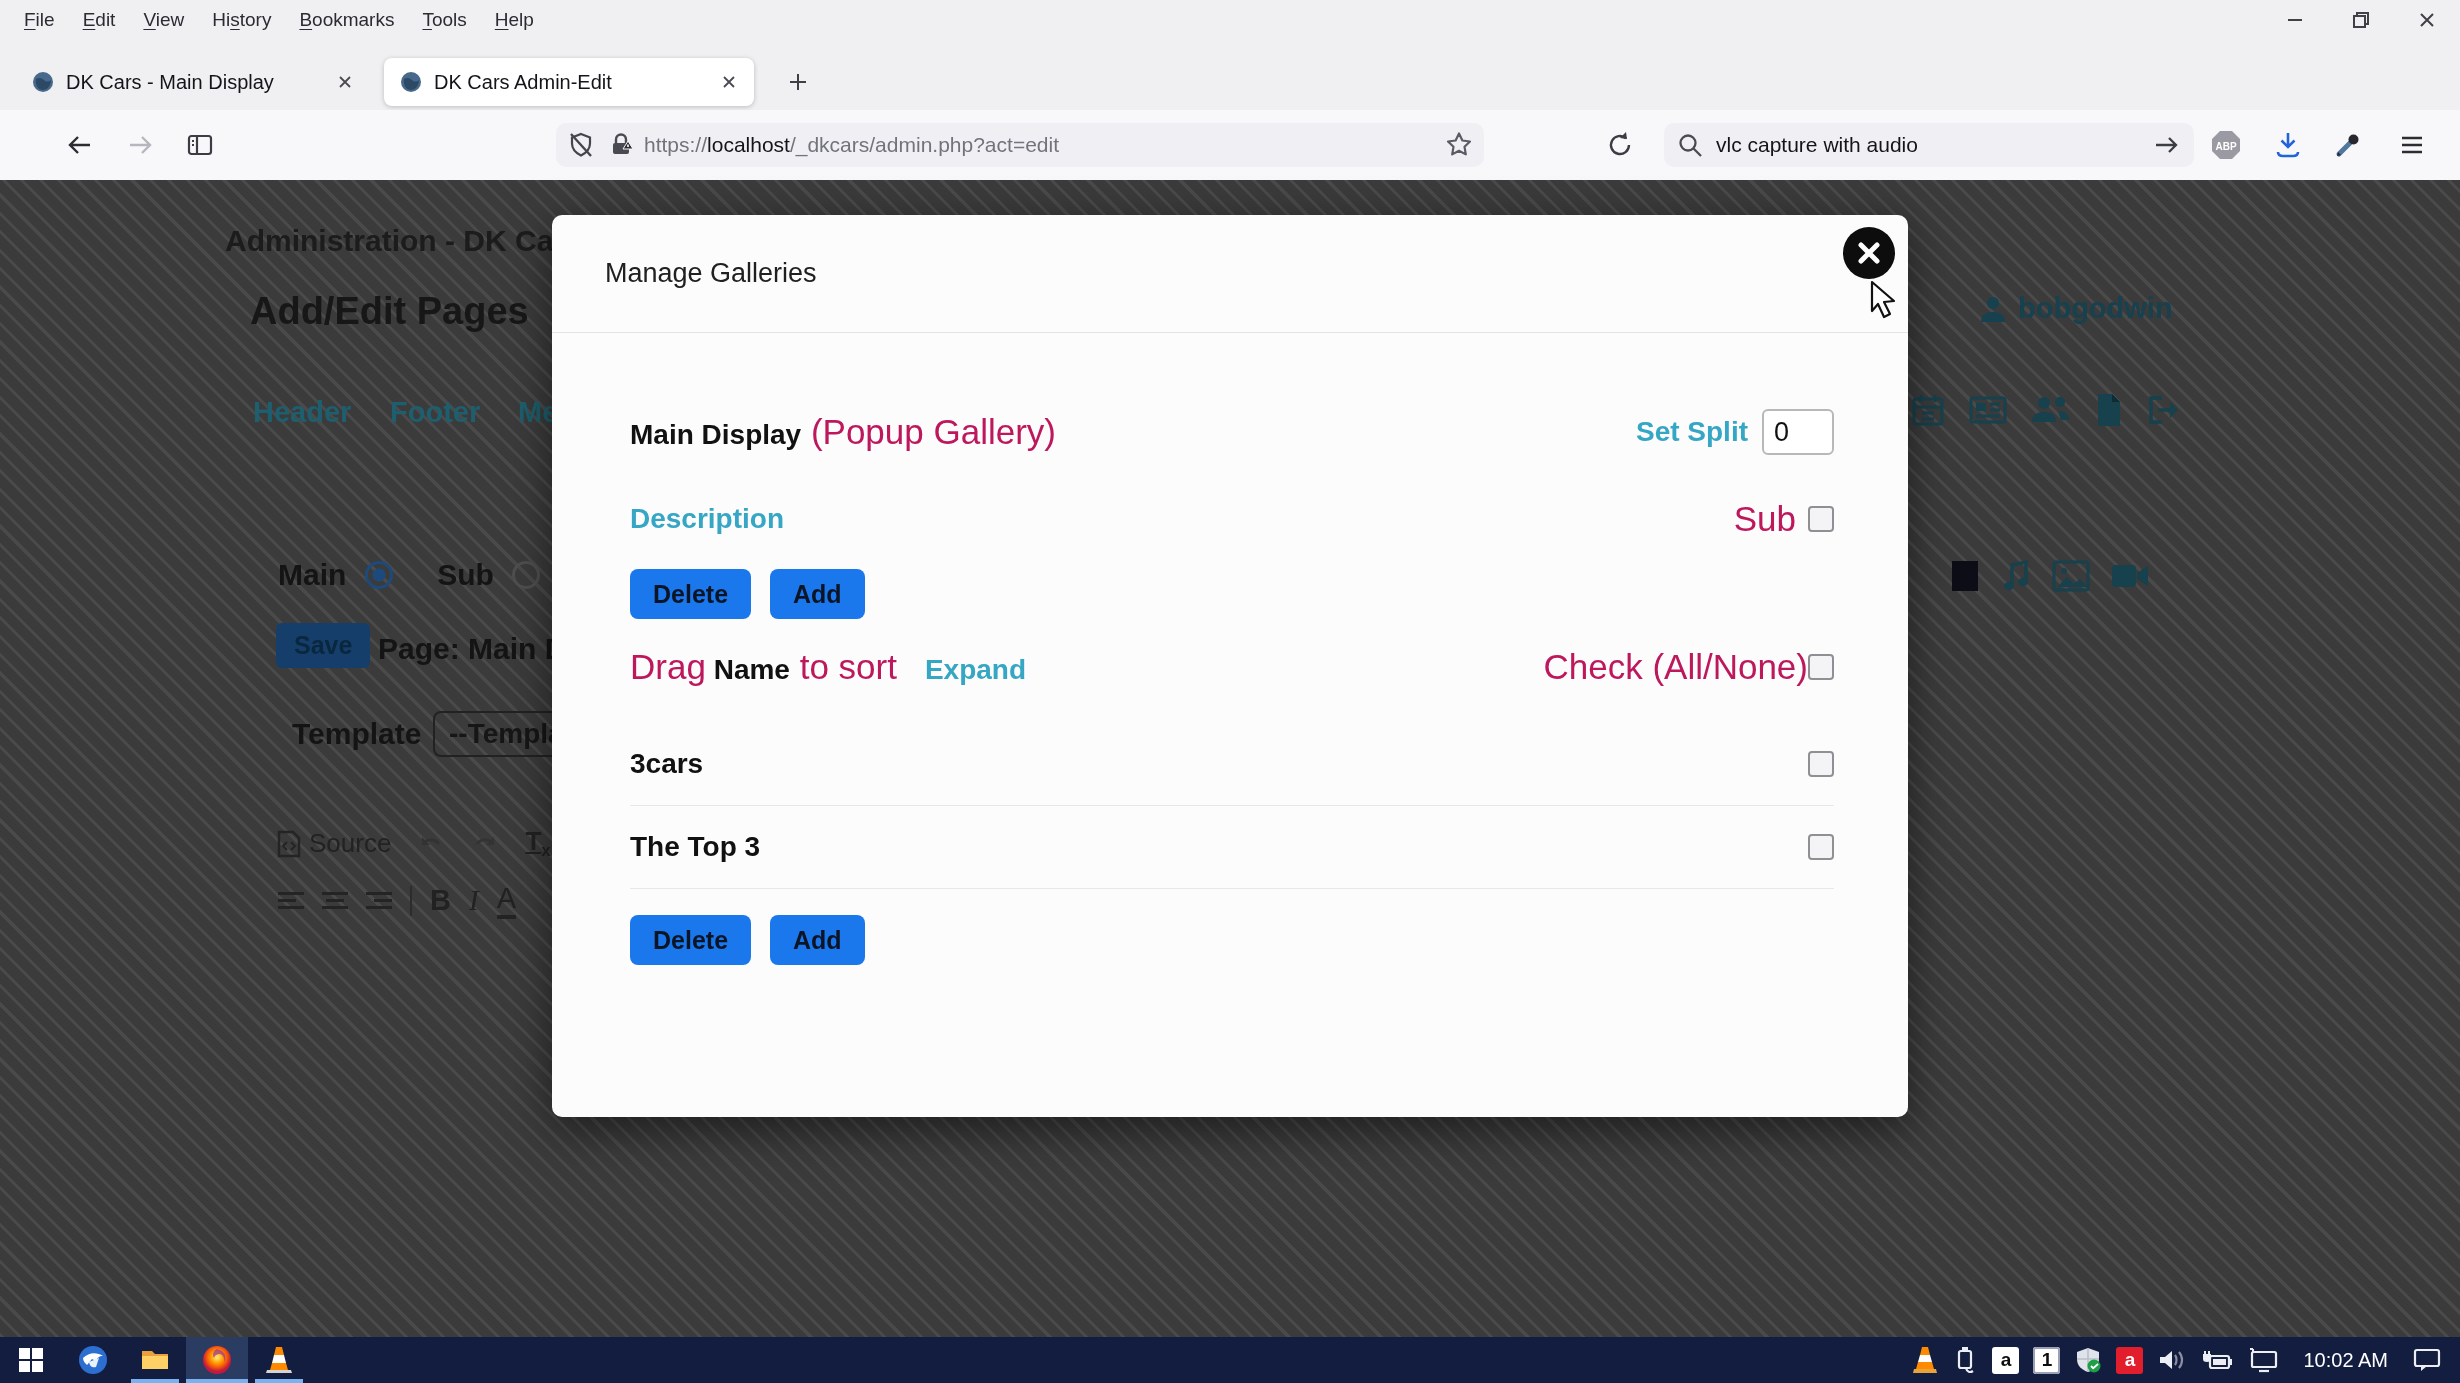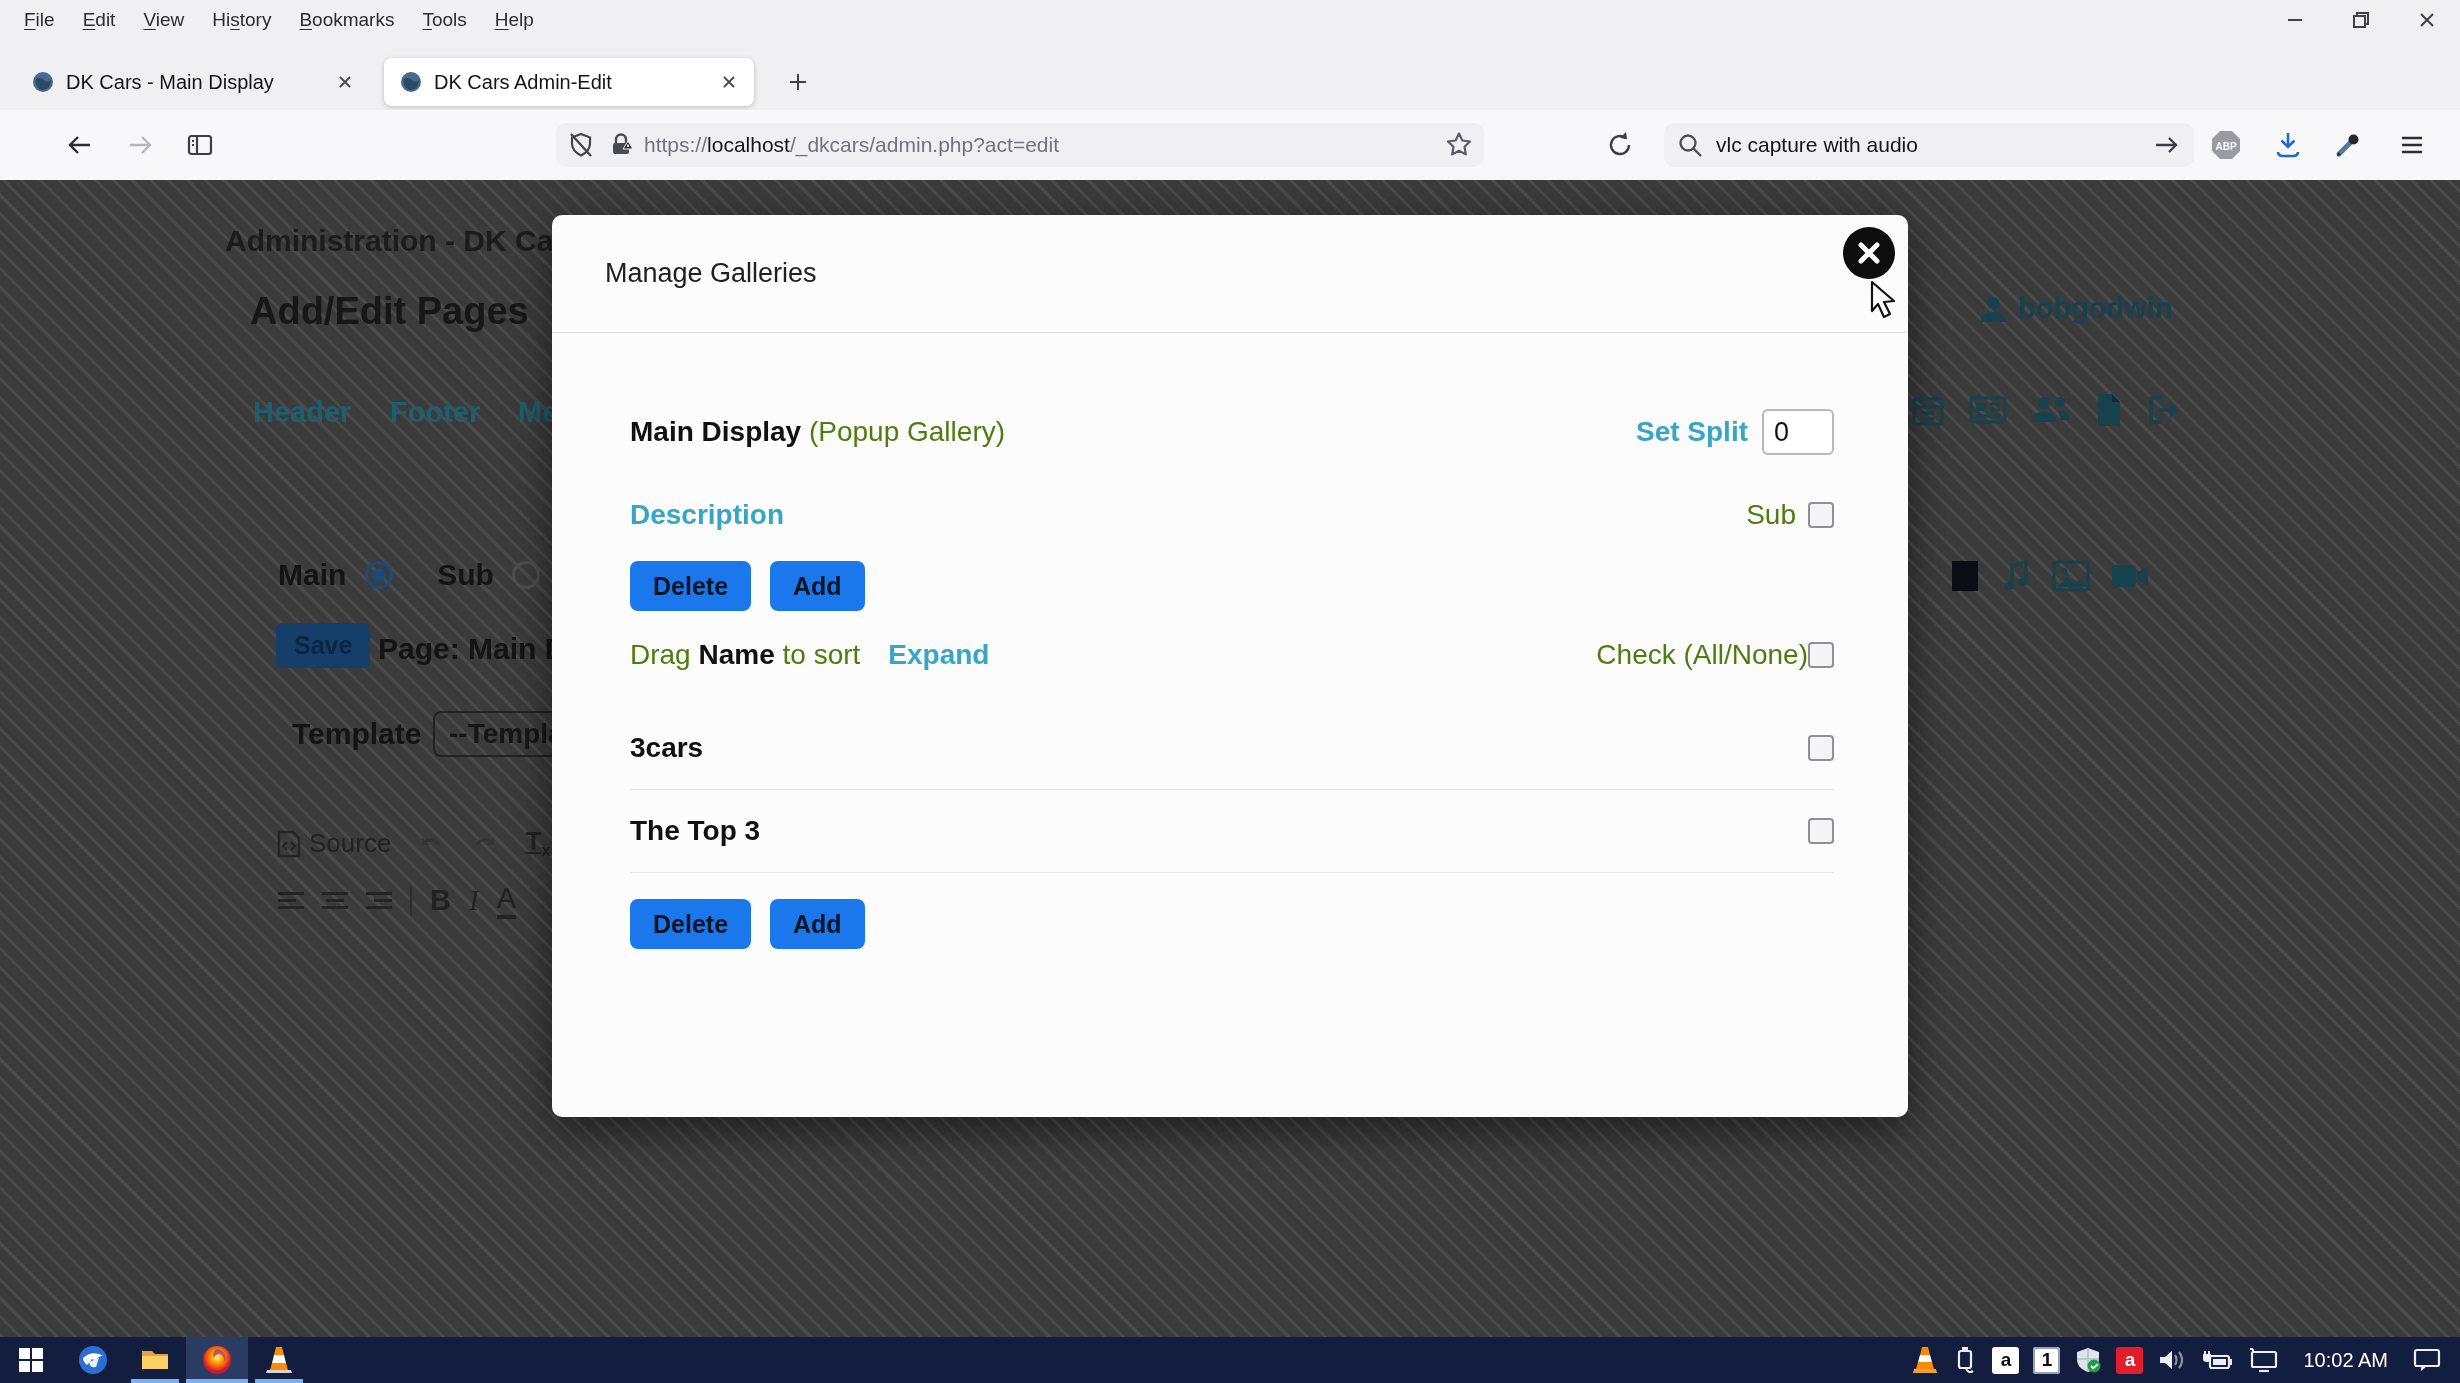--- a/index.html
+++ b/index.html
@@ -67,21 +67,21 @@
   .modal-title{font-size:27px;color:#202020;}
   .modal-close{position:absolute;top:12px;right:13px;width:52px;height:52px;border-radius:50%;
     background:#0d0d0d;display:flex;align-items:center;justify-content:center;}
   .modal-body{padding:0 74px 0 78px;}
   .m-row{display:flex;align-items:center;justify-content:space-between;}
   .r1{margin-top:76px;}
   .r2{margin-top:52px;justify-content:flex-start;}
   .r3{margin-top:44px;}
   .r-btns{margin-top:30px;justify-content:flex-start;gap:19px;}
   .r5{margin-top:28px;}
-  .m-text{font-size:28px;color:#4d7c0f;}
+  .m-text{font-size:35px;color:#be185d;}
   .m-bold{font-size:28px;font-weight:bold;color:#111;}
   .teal{color:#35a6c4;font-weight:bold;font-size:28px;}
   .split-input{width:72px;height:46px;border:2px solid #b8b8b8;border-radius:6px;font-size:27px;
     padding-left:10px;box-sizing:border-box;font-family:"Liberation Sans",sans-serif;color:#111;background:#fff;}
   .radio{display:inline-block;width:21px;height:21px;border-radius:50%;border:3px solid #8d8d92;
     background:#fff;vertical-align:-4px;margin-left:9px;}
   .radio.checked{border-color:#1f6fd6;background:radial-gradient(circle,#1f6fd6 0 5.5px,#fff 6.5px);}
   .rgroup{margin-left:26px;}
   .checkbox{display:inline-block;width:22px;height:22px;border:2px solid #8f8f94;border-radius:4px;
     background:#f4f4f6;vertical-align:-4px;}

